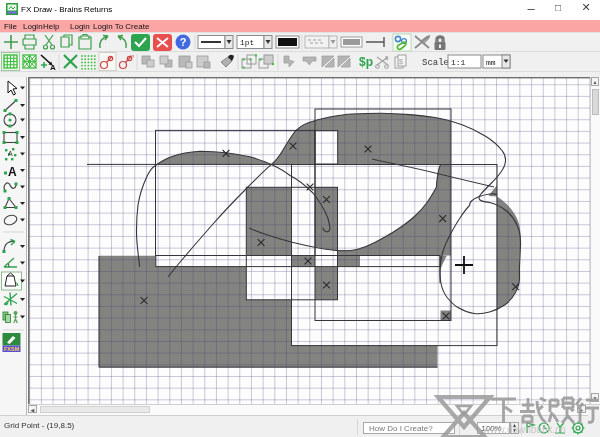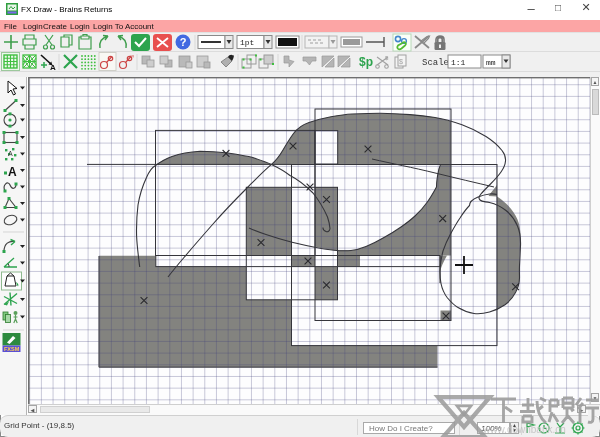--- a/index.html
+++ b/index.html
@@ -11,21 +11,21 @@
   .winbtn { position:absolute; top:0; width:14px; height:18px; color:#222; font-size:13px; text-align:center; }
   .menubar { position:absolute; left:0; top:20px; width:100%; height:13px; background:#fca5a5; font-size:8px; color:#111; border-bottom:1px solid #e2e2e2;}
   .menubar span { position:absolute; top:0px; }
   .tb1 { position:absolute; left:0; top:33px; width:100%; height:19px; background:#f0f0f0; border-bottom:1px solid #dcdcdc; }
   .tb2 { position:absolute; left:0; top:52px; width:100%; height:20px; background:#f0f0f0; border-bottom:1px solid #dcdcdc; }
   .strip { position:absolute; left:0; top:72px; width:100%; height:5px; background:#f0f0f0; }
   .sidebar { position:absolute; left:0; top:77px; width:27px; height:338px; background:#f6f6f6; border-right:1px solid #b5b5b5; }
   .canvas-wrap { position:absolute; left:28px; top:77px; width:562px; height:327px; background:#fcfcfe; }
   .vscroll { position:absolute; left:590px; top:77px; width:10px; height:327px; background:#fafafa; border-left:1px solid #cfcfcf; }
   .hscroll { position:absolute; left:28px; top:404px; width:572px; height:11px; background:#fafafa; border-top:1px solid #cfcfcf;}
-  .statusbar { position:absolute; left:0; top:415px; width:100%; height:22px; background:#f0f0f0; border-top:1px solid #d0d0d0; font-size:8px; color:#333;border-radius:8px; }
+  .statusbar { position:absolute; left:0; top:415px; width:100%; height:22px; background:#f0f0f0; border-top:1px solid #d0d0d0; font-size:8px; color:#333; }
   .sb-box { position:absolute; border:1px solid #a9a9a9; background:#fff; font-size:8px; color:#444; }
   .arrowglyph { color:#555; font-size:7px; line-height:10px; text-align:center;}
   .thumb { background:#cdcdcd; position:absolute; }
 </style>
 </head>
 <body>
 <div class="win"></div>
 
 <div class="titlebar">
   <svg width="12" height="12" style="position:absolute;left:6px;top:3px" viewBox="0 0 12 12">
@@ -36,23 +36,23 @@
   </svg>
   <span class="title-txt">FX Draw - Brains Returns</span>
   <span class="winbtn" style="left:524px;top:1px;color:#444">–</span>
   <span class="winbtn" style="left:551px;top:2px;font-size:10px;color:#444">□</span>
   <span class="winbtn" style="left:579px;top:1px;color:#444;font-size:11px">✕</span>
 </div>
 
 <div class="menubar">
   <span style="left:4px;top:2px">File</span>
   <span style="left:23px;top:2px">Login</span>
-  <span style="left:43px;top:2px">Create</span>
+  <span style="left:43px;top:2px">Help</span>
   <span style="left:70px;top:2px">Login</span>
-  <span style="left:93px;top:2px">Login To Account</span>
+  <span style="left:93px;top:2px">Login To Create</span>
 </div>
 
 <div class="tb1">
 <svg width="600" height="19" viewBox="0 0 600 19">
   <g stroke="#3f9e4d" stroke-width="1.6" fill="none">
     <path d="M11,2 V16 M4,9 H18"></path>
   </g>
   <g stroke="#3f9e4d" stroke-width="1.2" fill="none">
     <path d="M25,6 V2 H34 V6 M23,6 H36 V12 H23 Z M25,12 V16 H34 V12"></path>
     <path d="M45,2 L52,12 M53,2 L46,12"></path>

